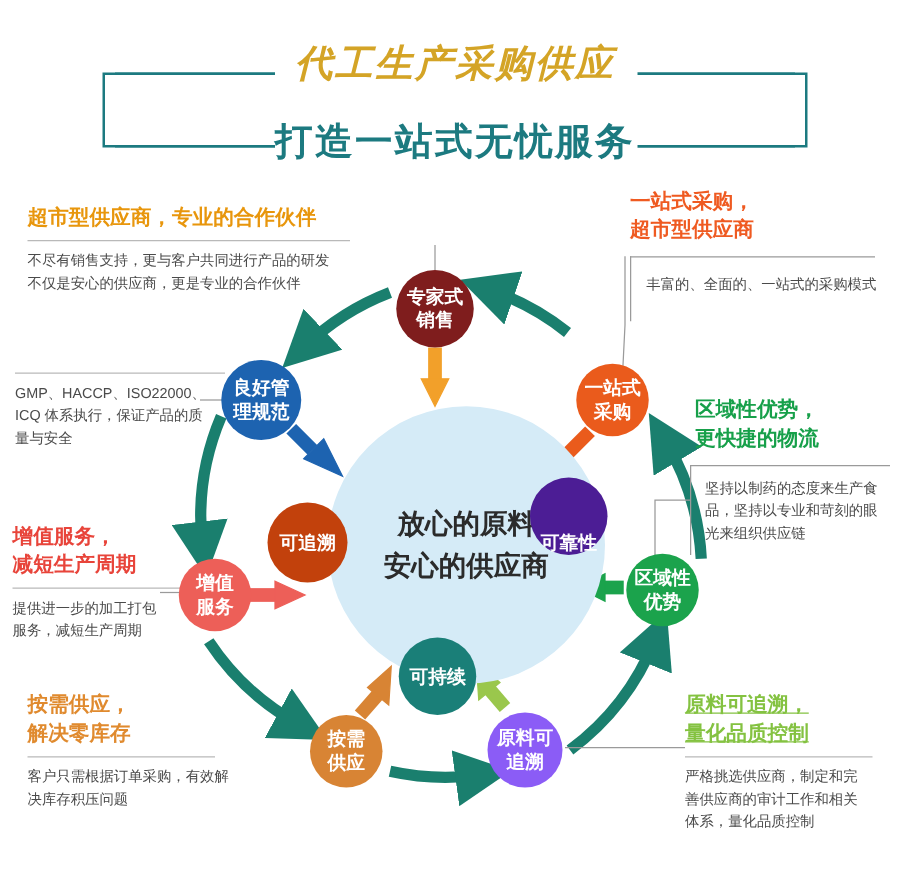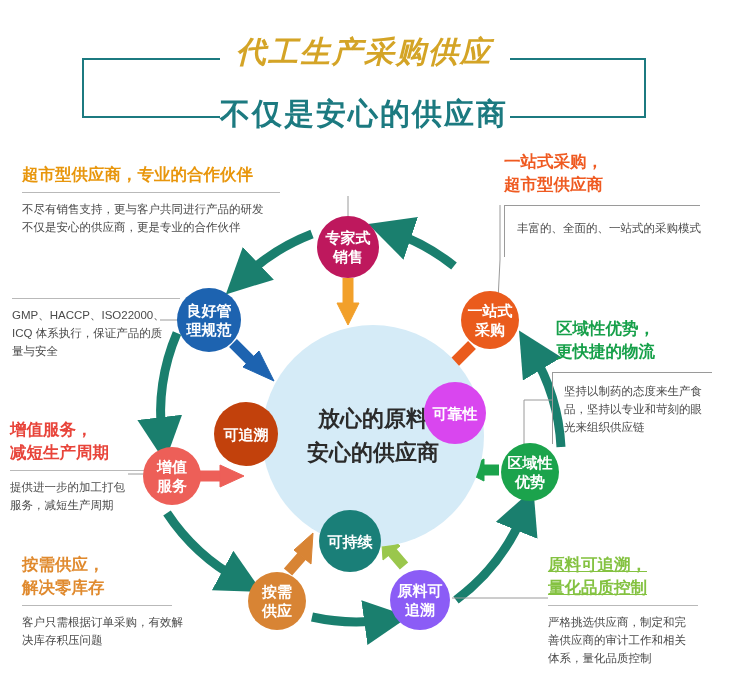--- a/index.html
+++ b/index.html
@@ -73,47 +73,47 @@
     display:flex;flex-direction:column;align-items:center;justify-content:center;
     font-size:22px;font-weight:bold;color:#2b2b2b;line-height:34px;}
 
   
   .node{position:absolute;border-radius:50%;display:flex;align-items:center;
     justify-content:center;text-align:center;color:#fff;font-weight:bold;
     line-height:19px;z-index:6;}
   .node-outer{width:62px;height:62px;font-size:15px;}
   .node-inner{width:62px;height:62px;font-size:15px;}
 
-  #node-sales{left:317px;top:216px;background:#be185d;}
+  #node-sales{left:317px;top:216px;background:#7f1d1d;}
   #node-onestop{left:461px;top:291px;background:#ea5b1c;width:58px;height:58px;}
   #node-region{left:501px;top:443px;background:#1ba34c;width:58px;height:58px;}
   #node-trace-out{left:390px;top:570px;background:#8b5cf6;width:60px;height:60px;}
   #node-demand{left:248px;top:572px;background:#d88434;width:58px;height:58px;}
   #node-value{left:143px;top:447px;background:#ed5f58;width:58px;height:58px;}
   #node-mgmt{left:177px;top:288px;background:#1d63b0;width:64px;height:64px;}
 
   #node-trace-in{left:214px;top:402px;background:#c2410c;width:64px;height:64px;}
-  #node-reliable{left:424px;top:382px;background:#d946ef;width:62px;height:62px;}
+  #node-reliable{left:424px;top:382px;background:#4c1d95;width:62px;height:62px;align-items:flex-end;}
   #node-sustain{left:319px;top:510px;background:#1a7f78;width:62px;height:62px;}
 </style>
 </head>
 <body>
 
 <div class="stage">
 
   <div id="header">
     <div id="header-frame"></div>
     <div class="hdr-line" id="hdr-line-tl"></div>
     <div class="hdr-line" id="hdr-line-tr"></div>
     <div class="hdr-line" id="hdr-line-bl"></div>
     <div class="hdr-line" id="hdr-line-br"></div>
     <div id="hdr-mask-top"></div>
     <div id="hdr-mask-bot"></div>
     <div id="hdr-title-1">代工生产采购供应</div>
-    <div id="hdr-title-2">不仅是安心的供应商</div>
+    <div id="hdr-title-2">打造一站式无忧服务</div>
   </div>
 
   <svg width="731" height="695" style="position:absolute;left:0;top:0;">
     <defs>
       <marker id="mk-teal" markerWidth="5" markerHeight="5" refX="2.2" refY="2.5" orient="auto">
         <path d="M0,0 L5,2.5 L0,5 Z" fill="#1a7f6e"></path>
       </marker>
     </defs>
 
     <g fill="none" stroke="#1a7f6e" stroke-width="9" marker-end="url(#mk-teal)">

